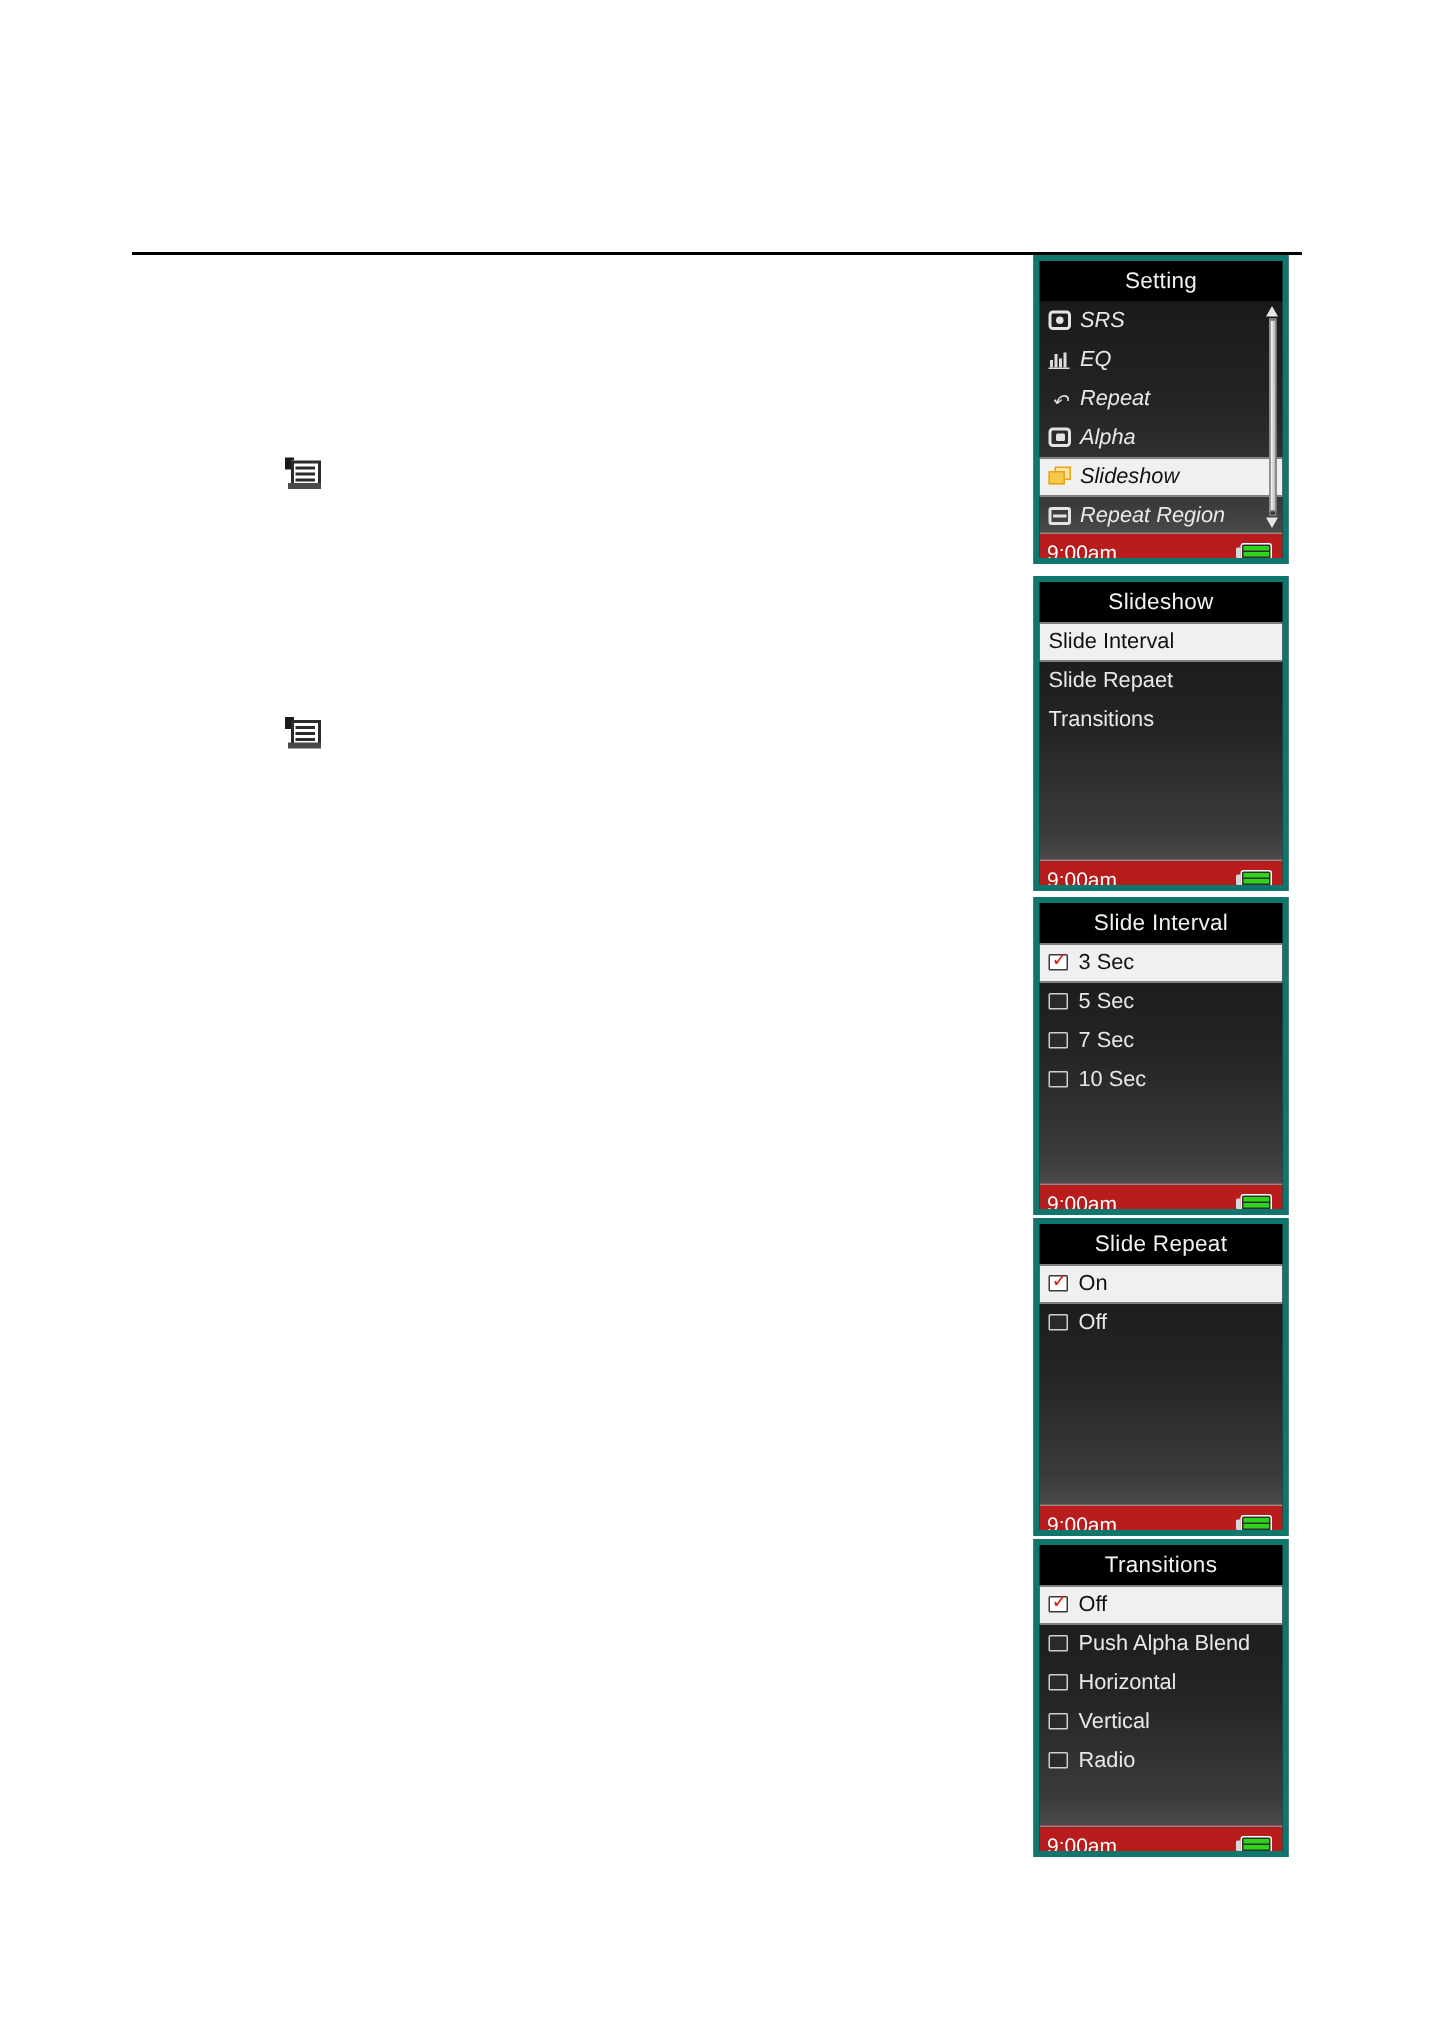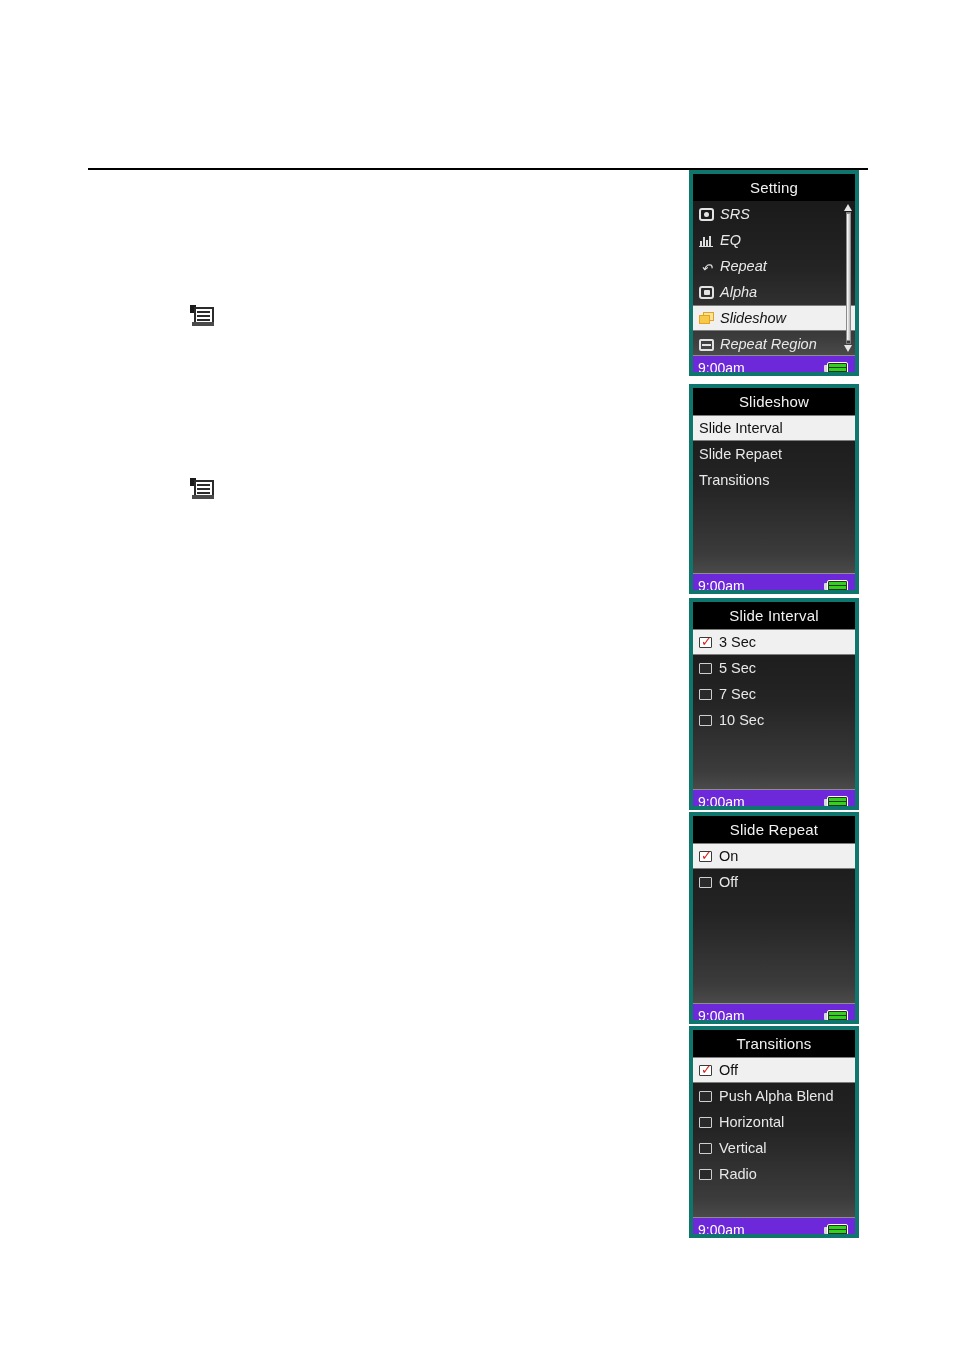--- a/index.html
+++ b/index.html
@@ -87,21 +87,21 @@
     text-align: center;
     letter-spacing: .2px;
     white-space: nowrap;
   }
   .scr-body {
     position: relative;
     background: linear-gradient(to bottom, #1a1a1a 0%, #242424 45%, #3b3b3b 88%, #4a4a4a 100%);
   }
   .scr-status {
     height: 24px;
-    background: #6d28d9;
+    background: #b91c1c;
     border-top: 1px solid #8d8d8d;
     position: relative;
   }
   .scr-status .st-time {
     position: absolute;
     left: 5px;
     top: 0;
     line-height: 24px;
     font-size: 14px;
     color: #ffffff;

